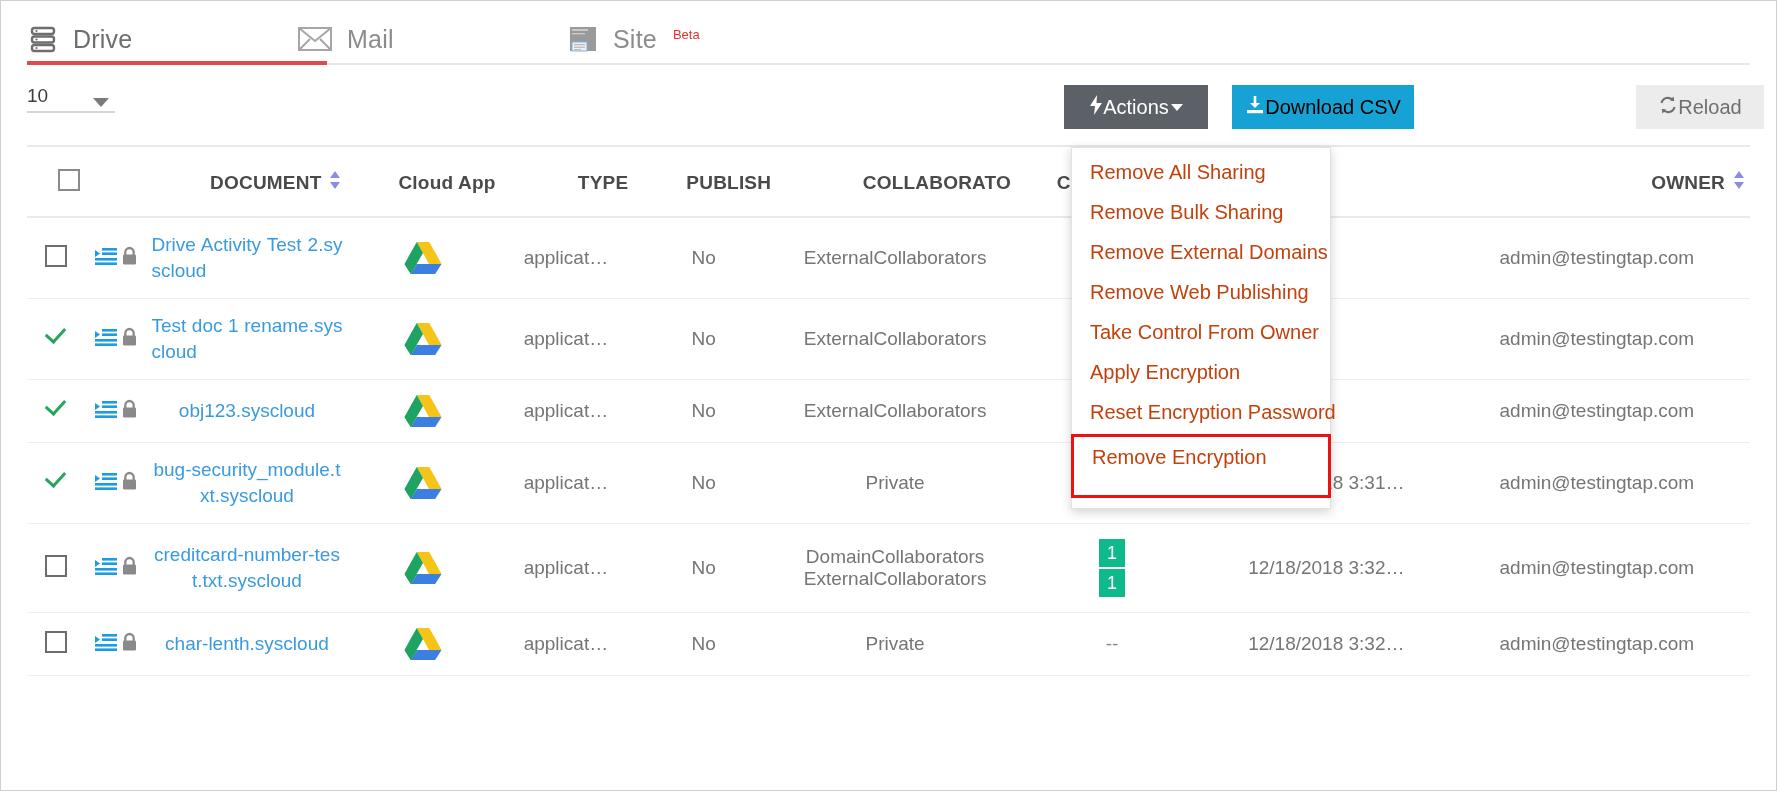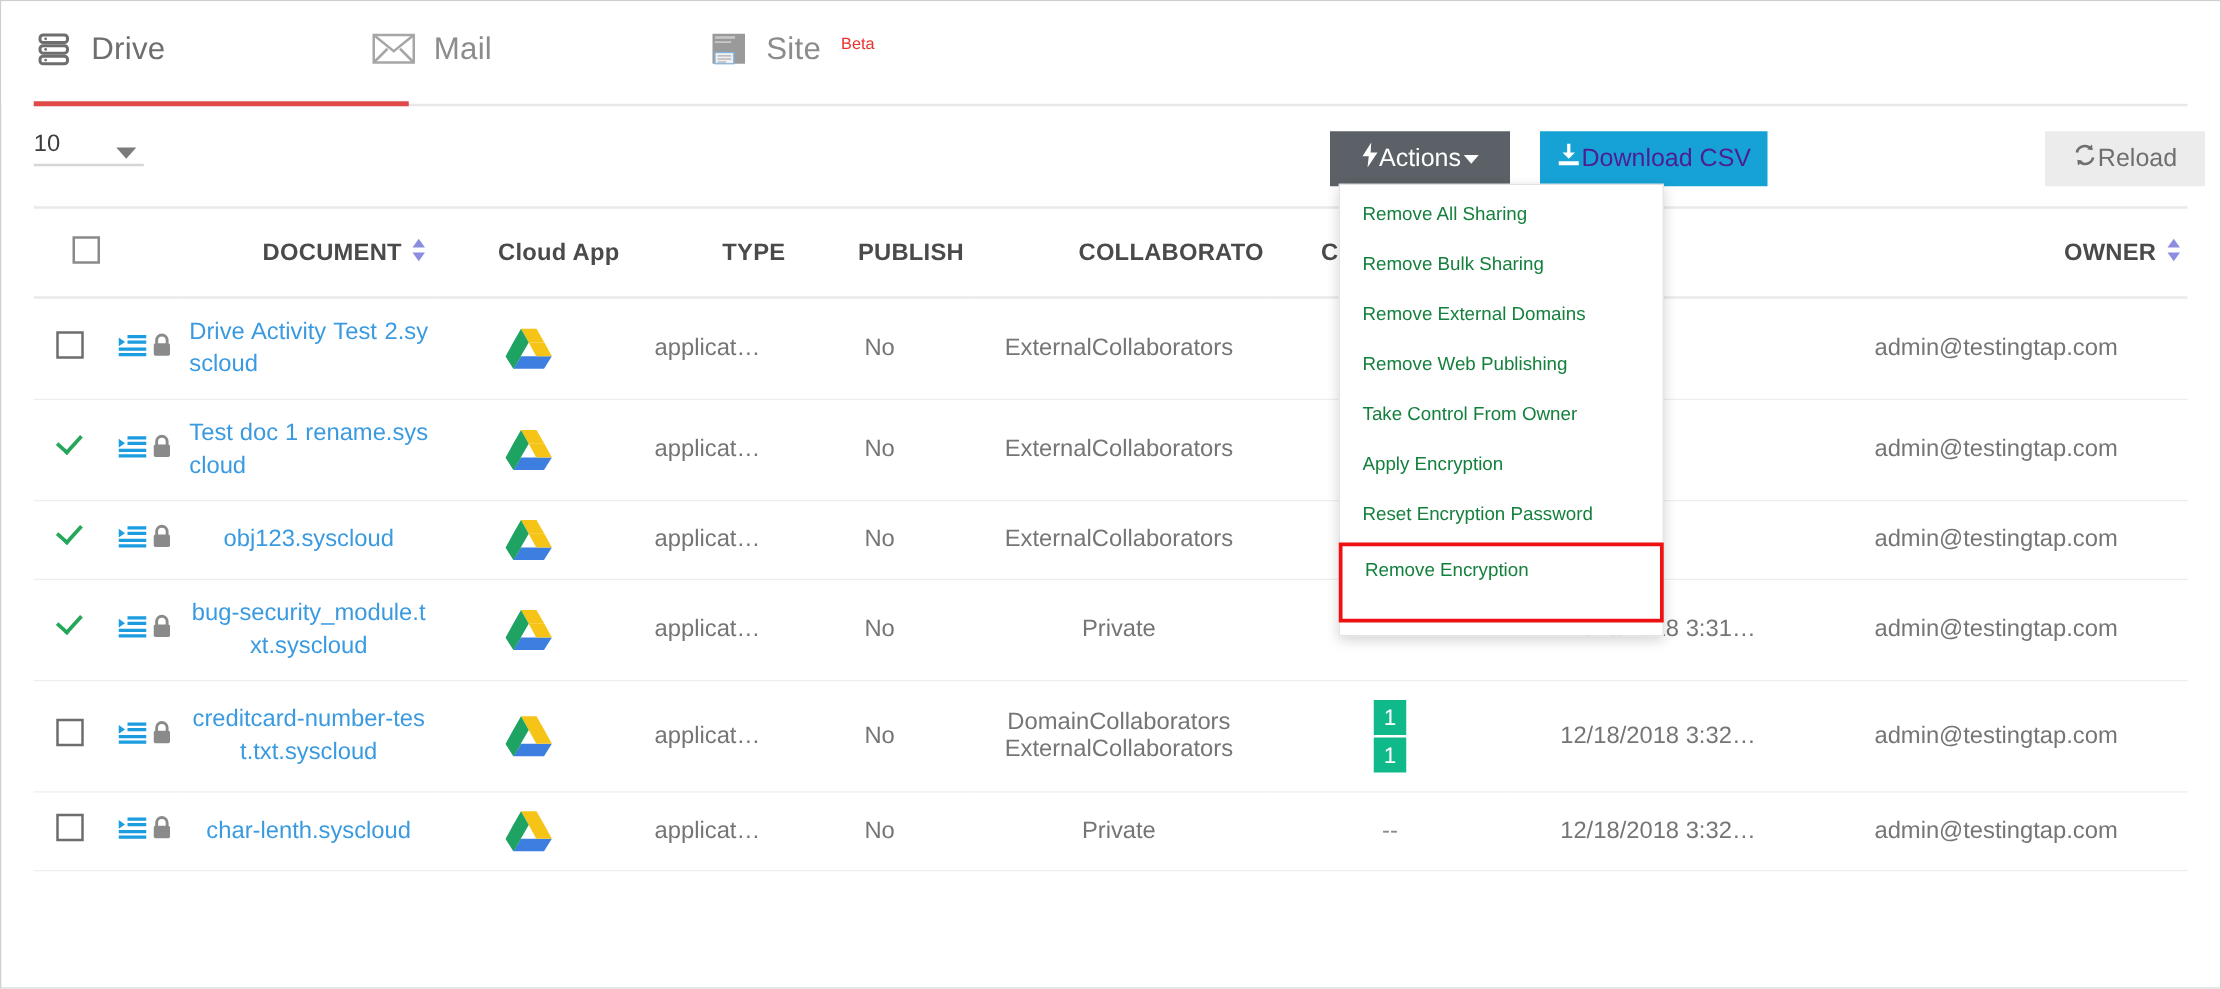--- a/index.html
+++ b/index.html
@@ -13,21 +13,21 @@
     position: relative;
     width: 1777px; height: 791px;
     background: #ffffff;
     border: 1px solid #cfcfcf;
     overflow: hidden;
   }
 
   
   .tabbar {
     position: relative;
-    height: 84px;
+    height: 64px;
     background: #fff;
   }
   .tabbar-underline {
     position: absolute;
     left: 26px; right: 26px; bottom: 0;
     height: 2px;
     background: #e8e8e8;
   }
   .tabbar-active-underline {
     position: absolute;
@@ -104,21 +104,21 @@
   .btn-actions {
     right: 568px; top: 20px;
     width: 144px;
     background: #5b6166;
     color: #ffffff;
   }
   .btn-download {
     right: 362px; top: 20px;
     width: 182px;
     background: #17a2d6;
-    color: #4c1d95;
+    color: #000000;
   }
   .btn-reload {
     right: 12px; top: 20px;
     width: 128px;
     background: #ececec;
     color: #6f6f6f;
   }
   .btn .caret-down {
     width: 0; height: 0;
     border-left: 6px solid transparent;
@@ -133,22 +133,22 @@
     left: 1070px; top: 146px;
     width: 260px;
     background: #ffffff;
     border: 1px solid #e2e2e2;
     box-shadow: 0 3px 10px rgba(0,0,0,.18);
     z-index: 40;
     padding: 4px 0 10px 0;
   }
   .dd-item {
     padding: 6px 18px;
-    font-size: 15px;
-    color: #15803d;
+    font-size: 20px;
+    color: #c2410c;
     white-space: nowrap;
     cursor: pointer;
     line-height: 28px;
   }
   .dd-item.highlighted {
     border: 3px solid #ee1111;
     margin: 2px -1px 0 -1px;
     padding: 6px 18px 24px 18px;
     background: #ffffff;
   }

